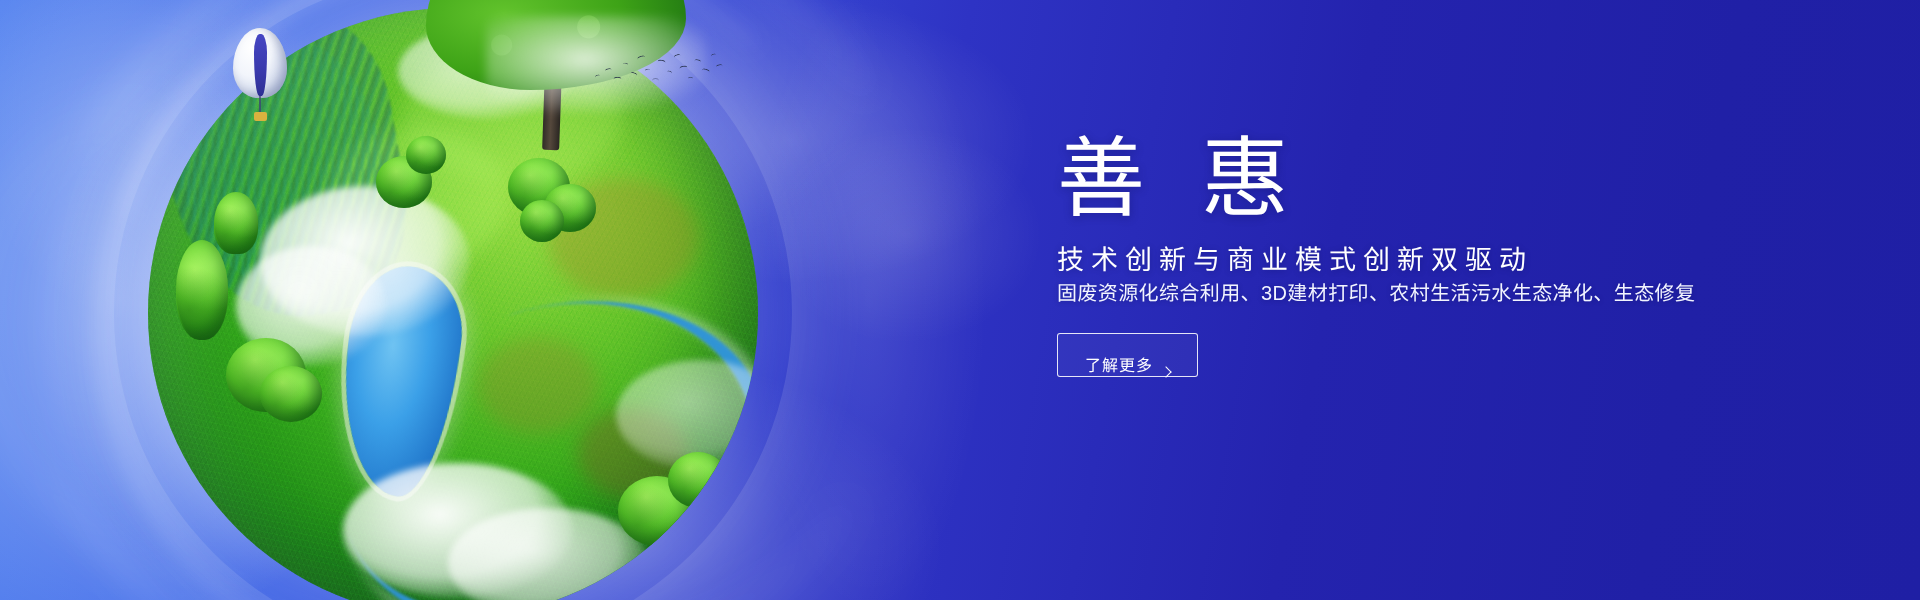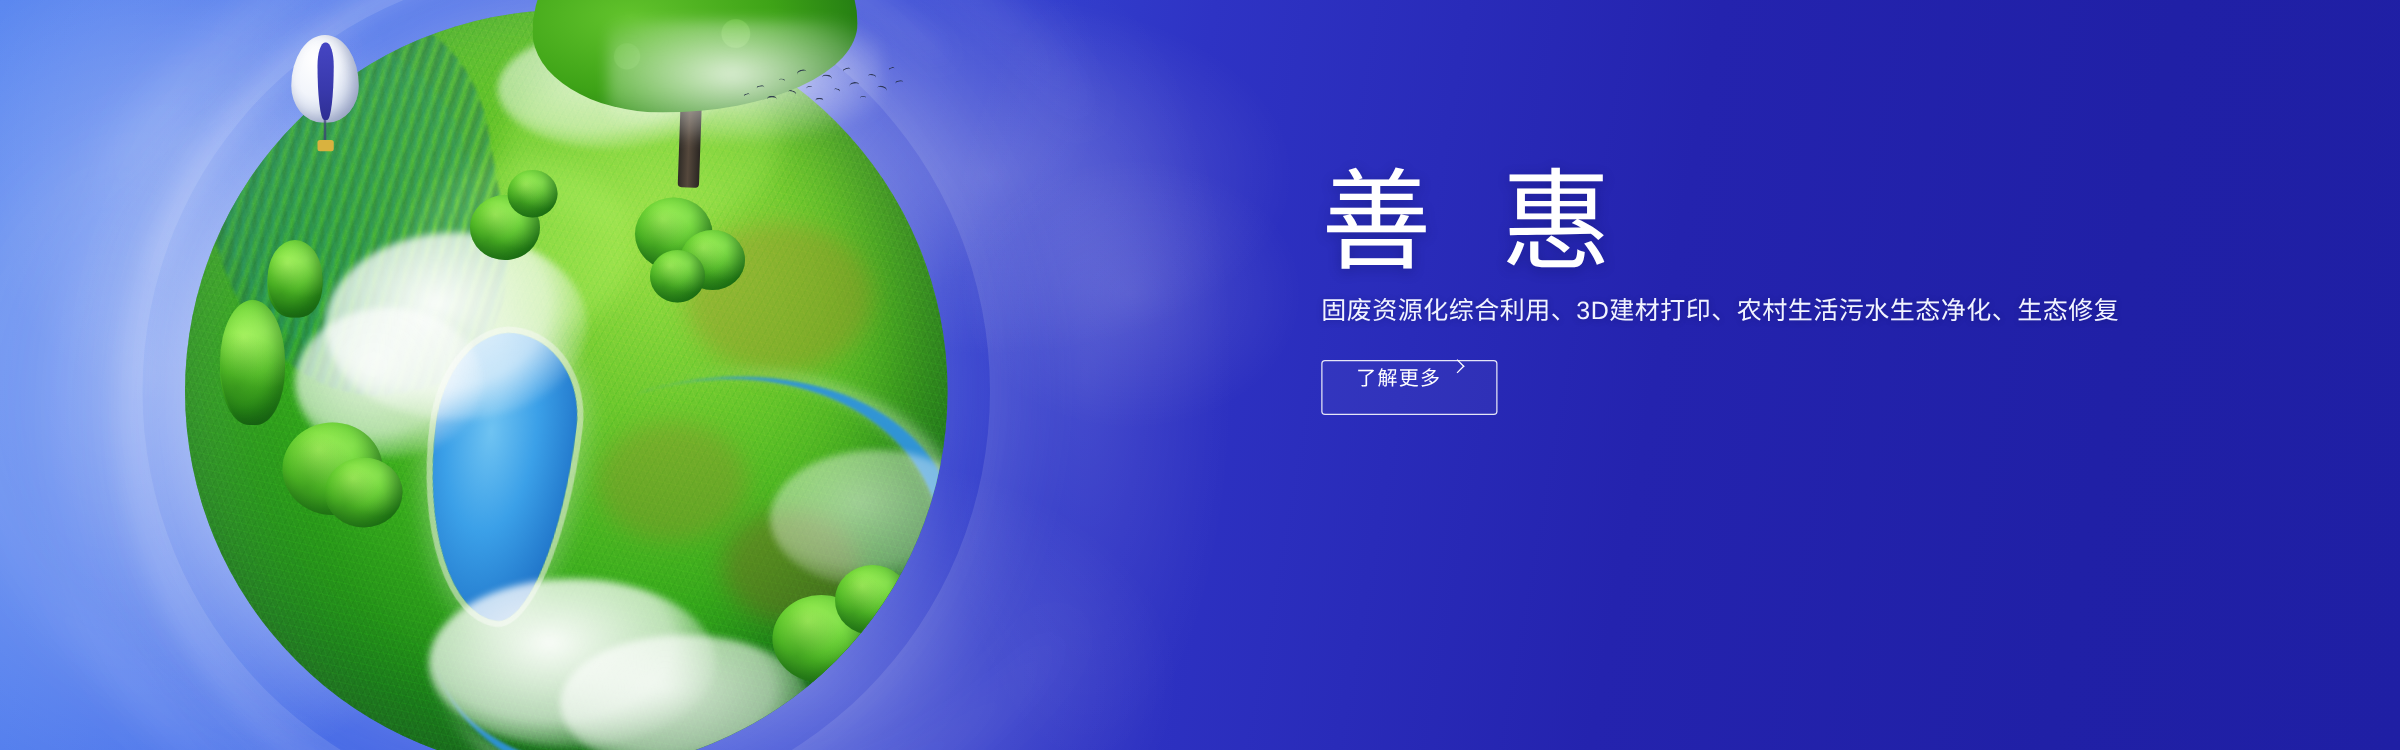--- a/index.html
+++ b/index.html
@@ -366,32 +366,31 @@
   .subtitle {
     margin-top: 24px;
     color: #ffffff;
     font-size: 27px;
     letter-spacing: 7px;
     white-space: nowrap;
     text-shadow: 0 1px 6px rgba(10,12,70,0.30);
   }
 
   .desc {
-    margin-top: 18px;
     color: #f2f4ff;
     font-size: 20px;
     letter-spacing: 0.4px;
     white-space: nowrap;
     text-shadow: 0 1px 5px rgba(10,12,70,0.30);
   }
 
   .cta {
     margin-top: 27px;
     display: inline-flex;
-    align-items: flex-start;
+    align-items: flex-end;
     justify-content: center;
     gap: 9px;
     width: 139px;
     height: 42px;
     border: 1px solid rgba(255,255,255,0.88);
     border-radius: 3px;
     color: #ffffff;
     font-size: 16px;
     letter-spacing: 1px;
     background: rgba(255,255,255,0.04);
@@ -493,20 +492,21 @@
     </div>
 
   <div class="content">
 
     <div class="headline">
       <span class="hl-big">善</span>
       <span class="hl-gap"></span>
       <span class="hl-big">惠</span>
     </div>
 
+    <div class="subtitle">技术创新与商业模式创新双驱动</div>
 
     <div class="desc">固废资源化综合利用、3D建材打印、农村生活污水生态净化、生态修复</div>
 
     <div class="cta">
       <span>了解更多</span>
       <span class="chevron"></span>
     </div>
 
   </div>
 </div>

